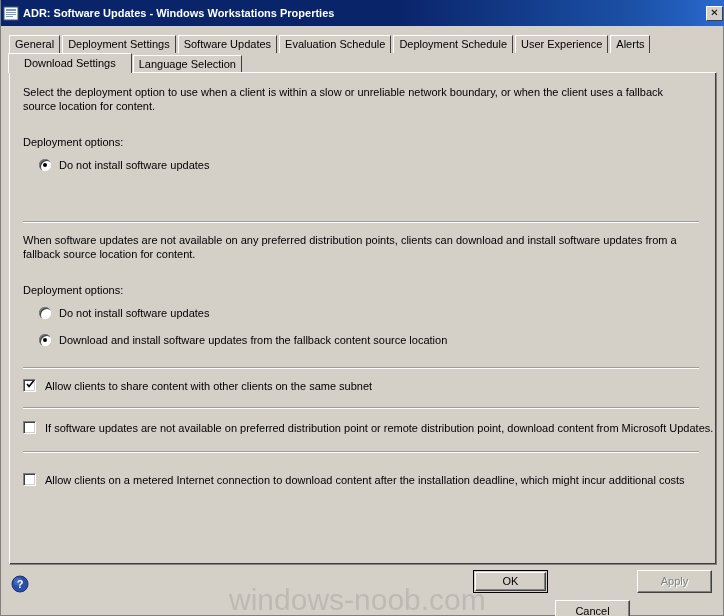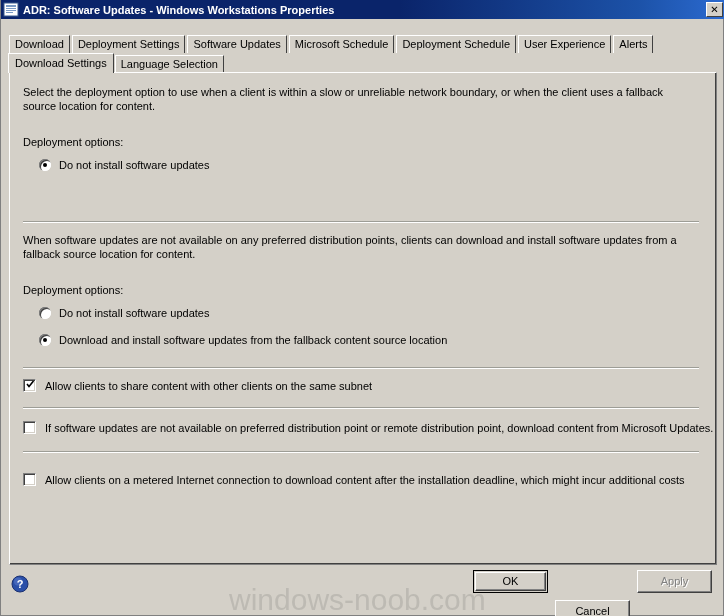--- a/index.html
+++ b/index.html
@@ -26,21 +26,21 @@
     background: #d4d0c8;
     border: 1px solid #808080;
     border-top: none;
   }
 
   
   #titlebar {
     position: absolute;
     left: 0; top: 0;
     width: 724px;
-    height: 19px;
+    height: 26px;
     background: linear-gradient(to right, #0a246a 0%, #0a246a 55%, #1c52a8 88%, #2b6ad0 100%);
     display: flex;
     align-items: center;
     overflow: hidden;
   }
   #title-icon {
     width: 16px;
     height: 15px;
     margin-left: 2px;
     margin-right: 4px;
@@ -112,21 +112,21 @@
     font-family: "Liberation Sans", sans-serif;
     color: #000000;
     display: flex;
     align-items: center;
     white-space: nowrap;
     cursor: default;
     line-height: 1;
   }
   .tab.selected {
     height: 20px;
-    padding: 0 6px;
+    padding: 0 15px;
     margin-left: -1px;
     margin-right: 1px;
     background: #d4d0c8;
     border-top: 1px solid #ffffff;
     border-left: 1px solid #ffffff;
     border-right: 1px solid #404040;
     position: relative;
     z-index: 5;
   }
 
@@ -332,24 +332,24 @@
       </svg>
     </div>
     <div id="title-text">ADR: Software Updates - Windows Workstations Properties</div>
     <div id="titlebar-buttons">
       <div class="tb-btn">✕</div>
     </div>
   </div>
 
   <div id="tabstrip">
     <div class="tabrow" id="tabrow1">
-      <div class="tab">Download</div>
+      <div class="tab">General</div>
       <div class="tab">Deployment Settings</div>
       <div class="tab">Software Updates</div>
-      <div class="tab">Microsoft Schedule</div>
+      <div class="tab">Evaluation Schedule</div>
       <div class="tab">Deployment Schedule</div>
       <div class="tab">User Experience</div>
       <div class="tab">Alerts</div>
     </div>
     <div class="tabrow" id="tabrow2">
       <div class="tab selected">Download Settings</div>
       <div class="tab">Language Selection</div>
     </div>
   </div>
 

